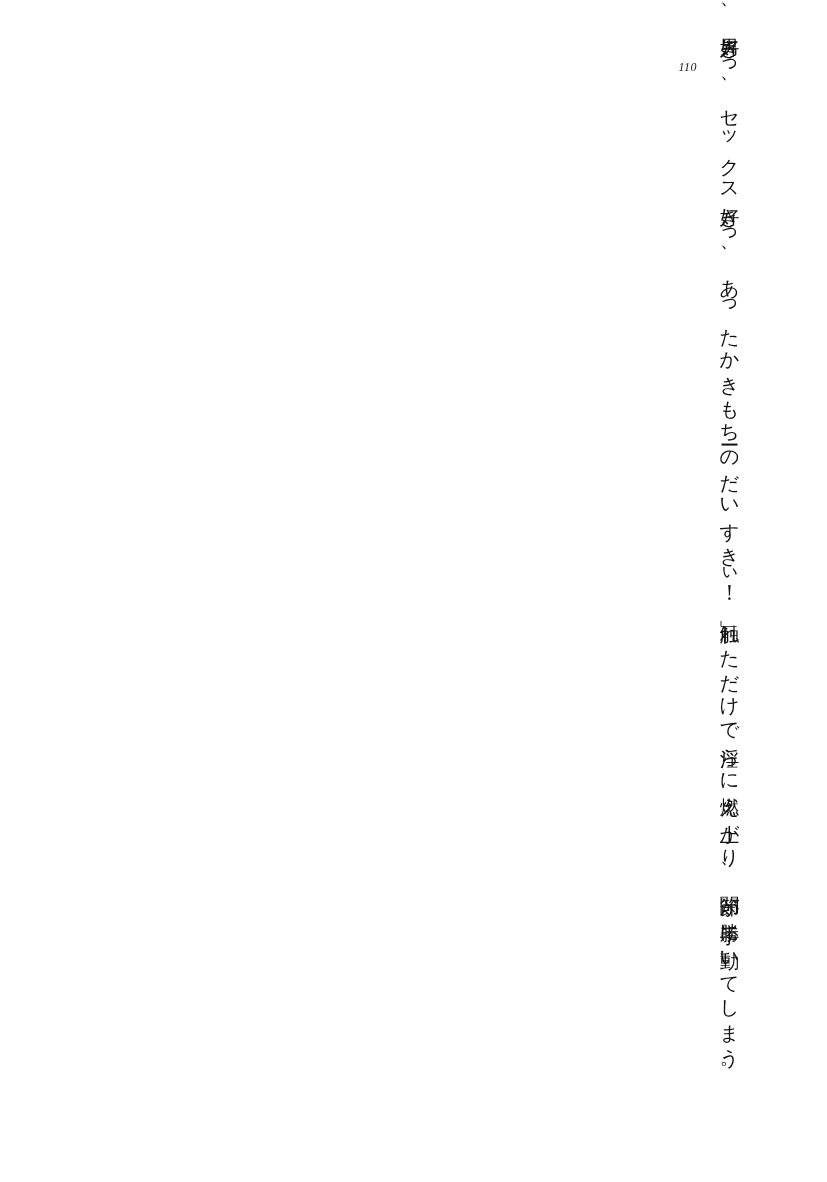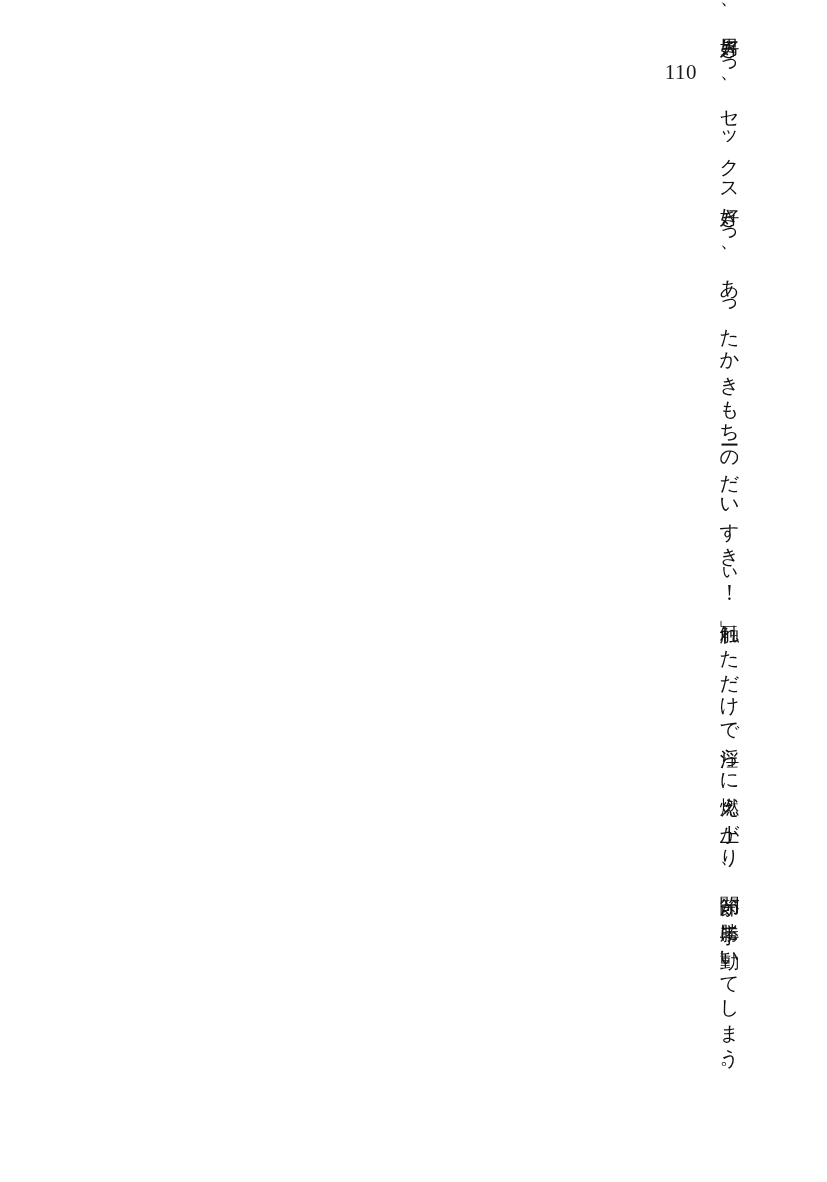--- a/index.html
+++ b/index.html
@@ -17,21 +17,22 @@
     height: 1182px;
     background: #ffffff;
     overflow: hidden;
     box-sizing: border-box;
   }
   .page-number {
     position: absolute;
     top: 60px;
     right: 130px;
     font-family: "Liberation Serif", "DejaVu Serif", serif;
-    font-size: 21px;
+    font-style: italic;
+    font-size: 12px;
     letter-spacing: 0.5px;
     color: #1a1a1a;
   }
   .body-text {
     position: absolute;
     top: 120px;
     right: 88px;
     left: 88px;
     height: 960px;
     display: flex;

